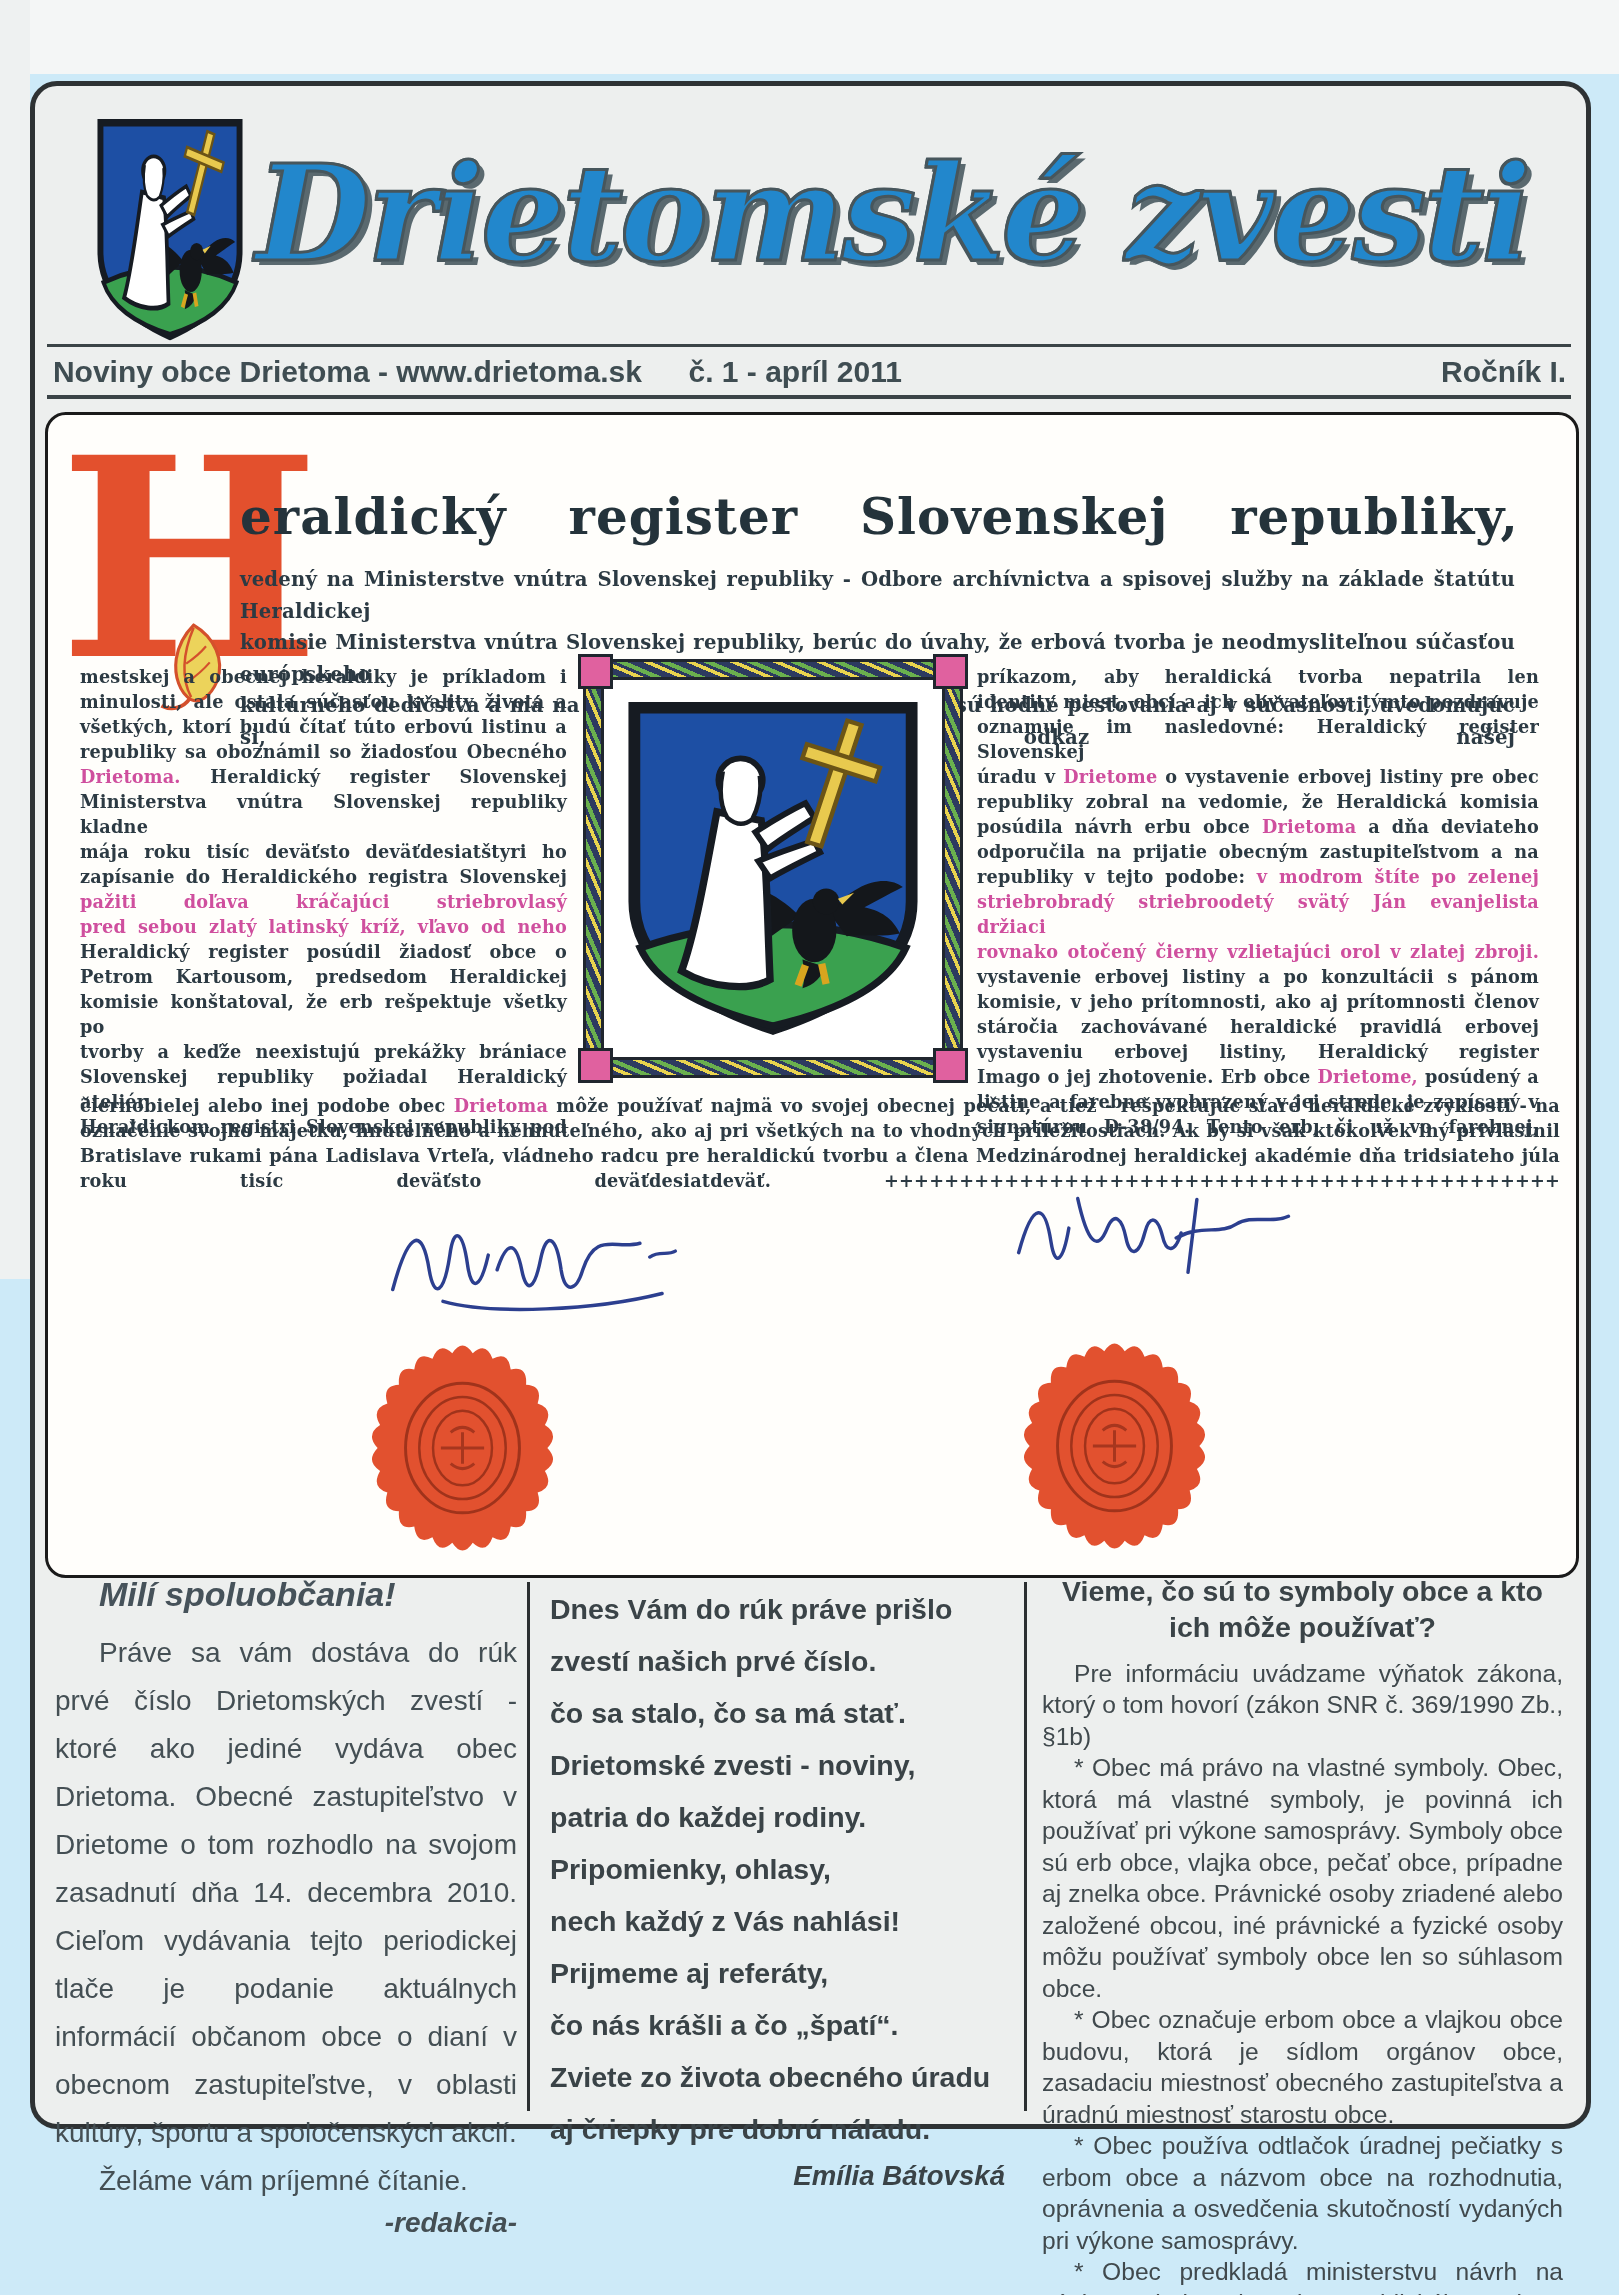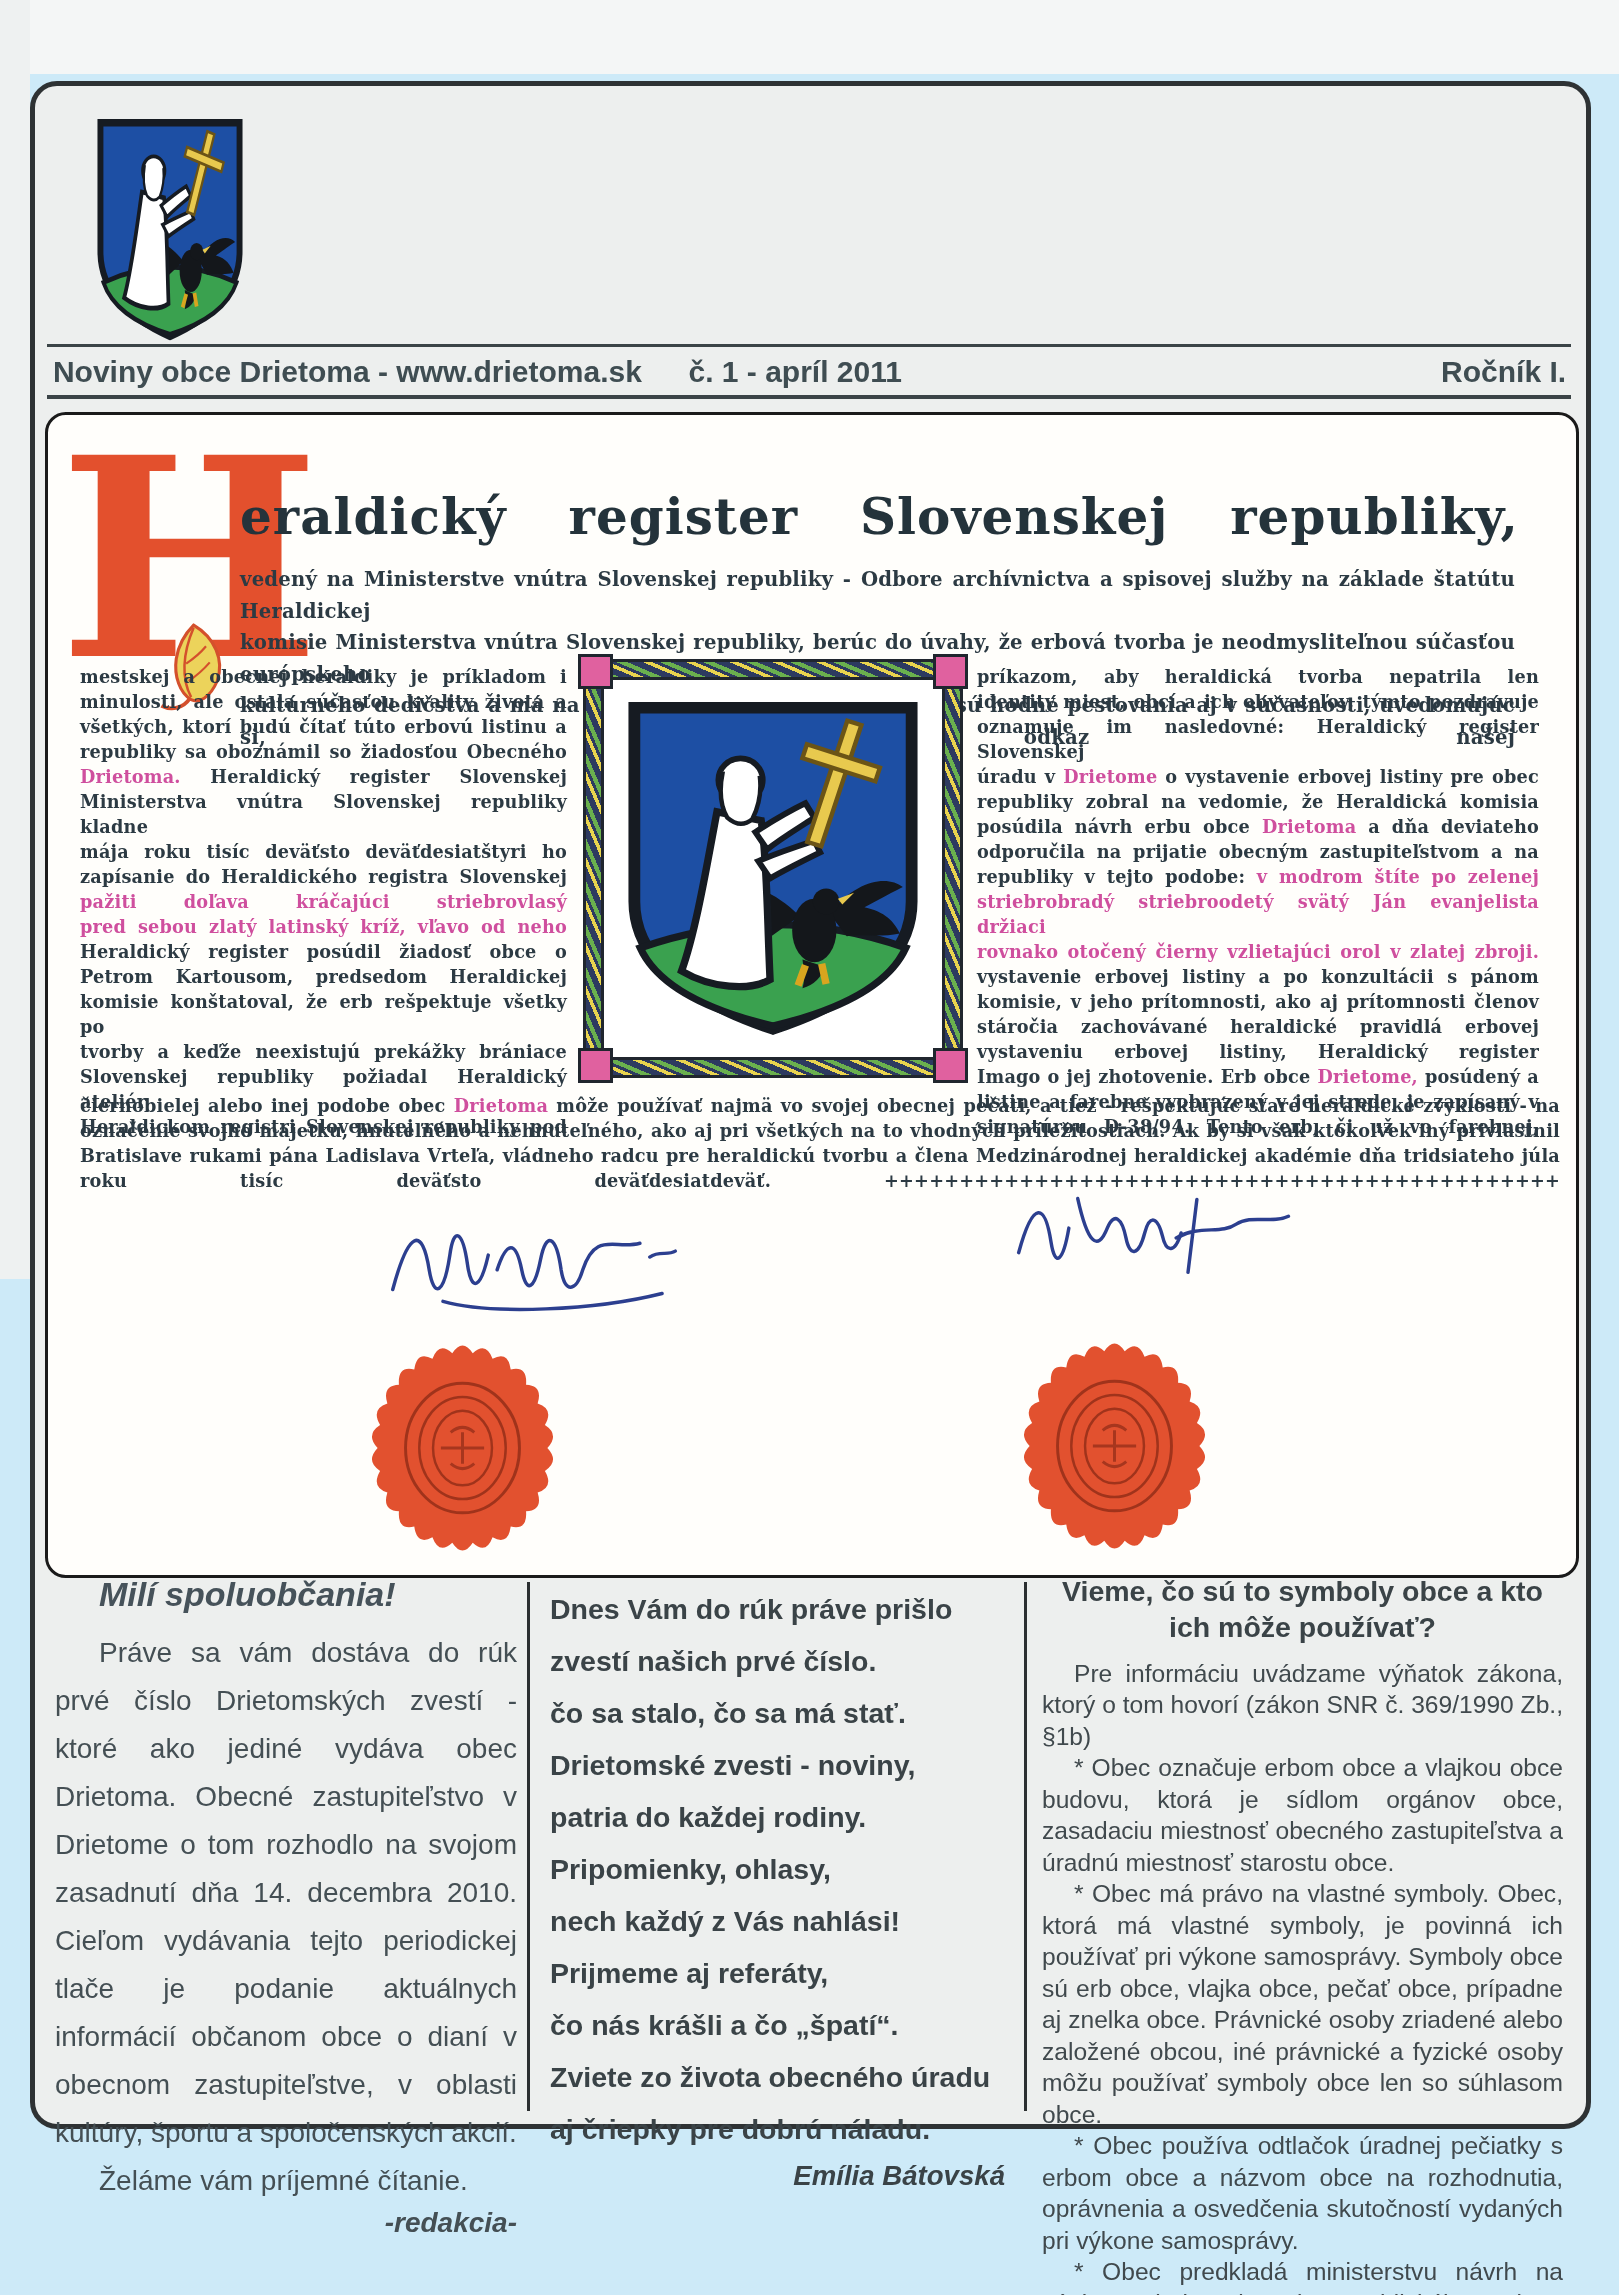--- a/index.html
+++ b/index.html
@@ -95,20 +95,21 @@
       <g transform="rotate(18 140 60)">
         <rect x="136" y="14" width="10" height="88" fill="#e8c94e" stroke="#6b5416" stroke-width="3"></rect>
         <rect x="115" y="38" width="52" height="10" fill="#e8c94e" stroke="#6b5416" stroke-width="3"></rect>
       </g>
     </symbol>
   </svg>
 
   <svg class="logo" viewBox="0 0 200 235" preserveAspectRatio="none">
       <use href="#erb"></use>
     </svg>
+  <div class="title">Drietomské zvesti</div>
   <div class="subtitle-bar">
     <span class="s-left">Noviny obce Drietoma - www.drietoma.sk</span>
     <span class="s-center">č. 1 - apríl 2011</span>
     <span class="s-right">Ročník I.</span>
   </div>
 
   <div class="cert"></div>
   <div class="dropcap">H</div>
   <svg class="leaf" viewBox="0 0 130 150">
     <path d="M66,10 C100,30 116,66 104,100 C92,128 74,136 62,130 C44,120 34,92 38,64 C42,40 54,22 66,10 Z" fill="#ecd35b" stroke="#d4502c" stroke-width="5"></path>
@@ -228,20 +229,20 @@
         <div class="poem-line"><span>Zviete zo života obecného úradu</span></div>
         <div class="poem-line"><span>aj čriepky pre dobrú náladu.</span></div>
       </div>
     <div class="poem-author">Emília Bátovská</div>
   </div>
 
   <div class="article art-3">
     <h2>Vieme, čo sú to symboly obce a kto ich môže používať?</h2>
     <div>
         <p>Pre informáciu uvádzame výňatok zákona, ktorý o tom hovorí (zákon SNR č. 369/1990 Zb., §1b)</p>
+        <p>* Obec má právo na vlastné symboly. Obec, ktorá má vlastné symboly, je povinná ich používať pri výkone samosprávy. Symboly obce sú erb obce, vlajka obce, pečať obce, prípadne aj znelka obce. Právnické osoby zriadené alebo založené obcou, iné právnické a fyzické osoby môžu používať symboly obce len so súhlasom obce.</p>
         <p>* Obec označuje erbom obce a vlajkou obce budovu, ktorá je sídlom orgánov obce, zasadaciu miestnosť obecného zastupiteľstva a úradnú miestnosť starostu obce.</p>
-        <p>* Obec má právo na vlastné symboly. Obec, ktorá má vlastné symboly, je povinná ich používať pri výkone samosprávy. Symboly obce sú erb obce, vlajka obce, pečať obce, prípadne aj znelka obce. Právnické osoby zriadené alebo založené obcou, iné právnické a fyzické osoby môžu používať symboly obce len so súhlasom obce.</p>
         <p>* Obec používa odtlačok úradnej pečiatky s erbom obce a názvom obce na rozhodnutia, oprávnenia a osvedčenia skutočností vydaných pri výkone samosprávy.</p>
         <p>* Obec predkladá ministerstvu návrh na zápis symbolov obce do Heraldického registra Slovenskej republiky.</p>
       </div>
   </div>
 </div>
 
 
 </body></html>

